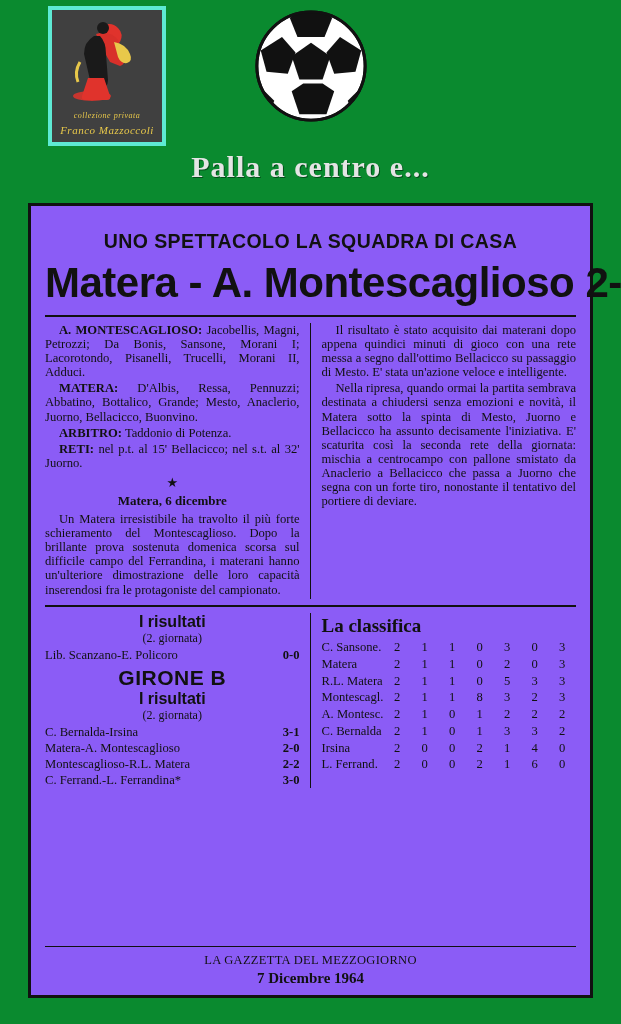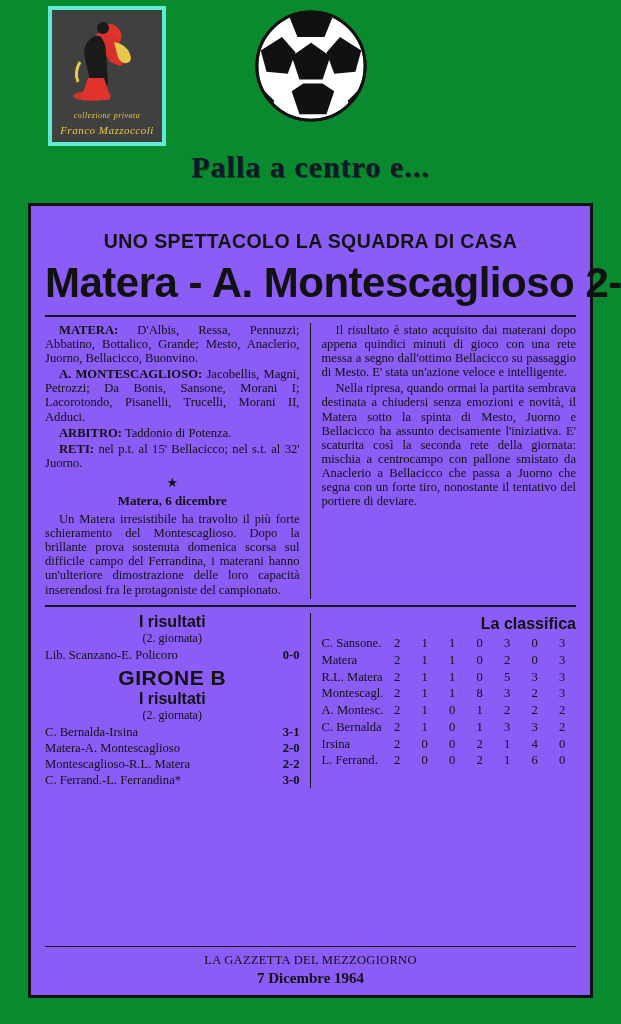--- a/index.html
+++ b/index.html
@@ -56,21 +56,21 @@
     top: 8px;
     width: 116px;
     height: 116px;
   }
 
   .headline-top {
     position: absolute;
     top: 150px;
     width: 100%;
     text-align: center;
-    color: #0f172a;
+    color: #e5e5e5;
     font-family: "Liberation Serif", serif;
     font-weight: bold;
     font-size: 30px;
     letter-spacing: 1px;
     text-shadow: 1px 1px 0 #044d1b;
   }
 
   
   .sheet {
     position: absolute;
@@ -200,24 +200,24 @@
   .res-row {
     display: flex;
     justify-content: space-between;
     font-size: 12.6px;
     line-height: 1.25;
   }
   .res-row .name { white-space: nowrap; }
   .res-row .score { font-weight: bold; padding-left: 6px; }
 
   .classifica-title {
-    text-align: right;
-    font-family: Liberation Sans, sans-serif;
-    font-weight: bold;
-    font-size: 16px;
+    text-align: left;
+    font-family: Liberation Serif, serif;
+    font-weight: bold;
+    font-size: 19px;
     margin: 2px 0 3px 0;
   }
   table.standings {
     width: 100%;
     border-collapse: collapse;
     font-size: 12.6px;
   }
   table.standings td {
     padding: 0.5px 0;
     line-height: 1.25;
@@ -295,26 +295,26 @@
 <div class="sheet">
 
   <div class="kicker">UNO SPETTACOLO LA SQUADRA DI CASA</div>
   <div class="title">Matera - A. Montescaglioso 2-0</div>
 
   <hr class="rule">
 
   <div class="article">
     <div class="col left">
       <p class="lineup">
+        <b>A. MONTESCAGLIOSO:</b>
+        <span>Jacobellis, Magni, Petrozzi; Da Bonis, Sansone, Morani I; Lacorotondo, Pisanelli, Trucelli, Morani II, Adduci.</span>
+      </p>
+      <p class="lineup">
         <b>MATERA:</b>
         <span>D'Albis, Ressa, Pennuzzi; Abbatino, Bottalico, Grande; Mesto, Anaclerio, Juorno, Bellacicco, Buonvino.</span>
-      </p>
-      <p class="lineup">
-        <b>A. MONTESCAGLIOSO:</b>
-        <span>Jacobellis, Magni, Petrozzi; Da Bonis, Sansone, Morani I; Lacorotondo, Pisanelli, Trucelli, Morani II, Adduci.</span>
       </p>
       <p class="lineup">
         <b>ARBITRO:</b>
         <span>Taddonio di Potenza.</span>
       </p>
       <p class="lineup">
         <b>RETI:</b>
         <span>nel p.t. al 15' Bellacicco; nel s.t. al 32' Juorno.</span>
       </p>
       <div class="star">★</div>

